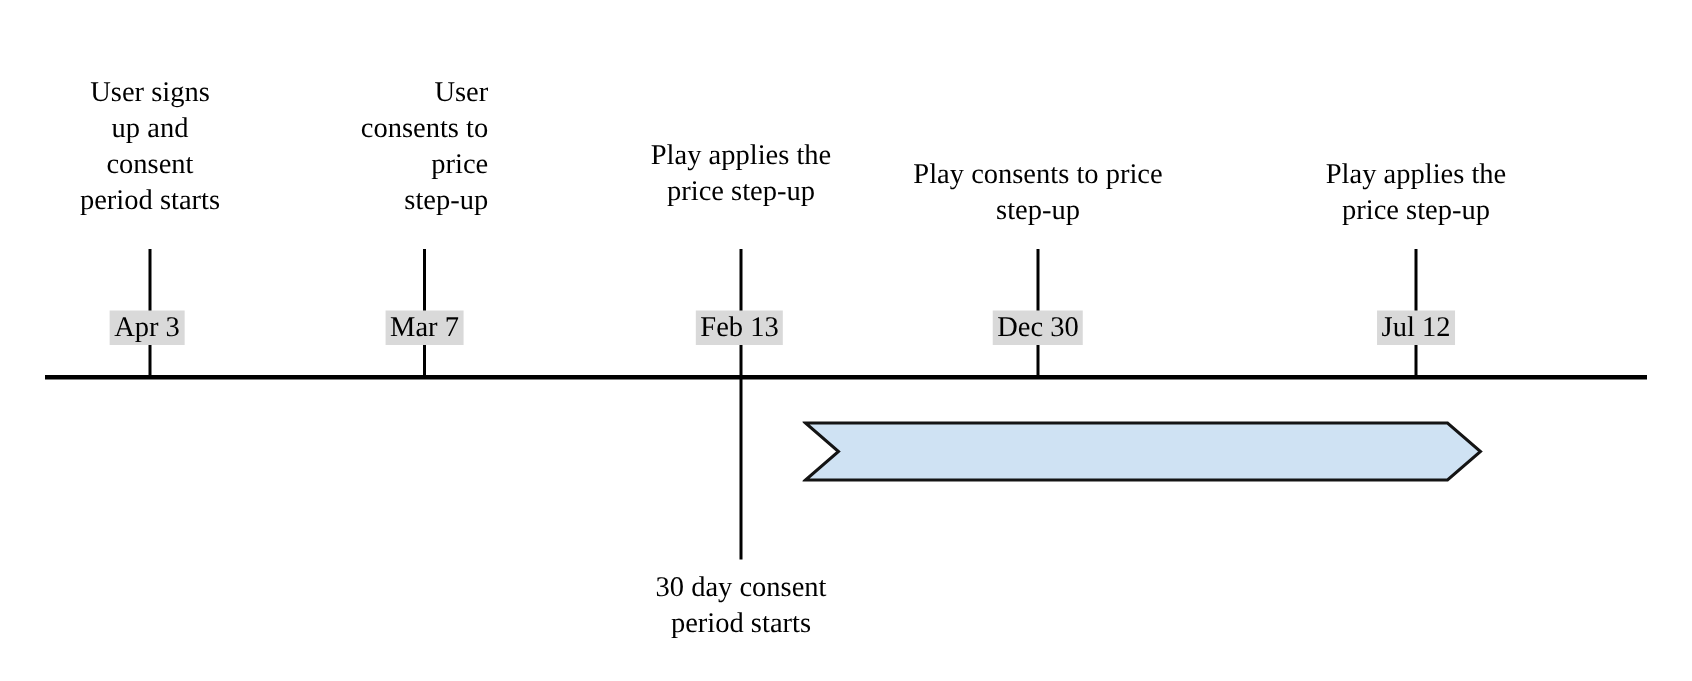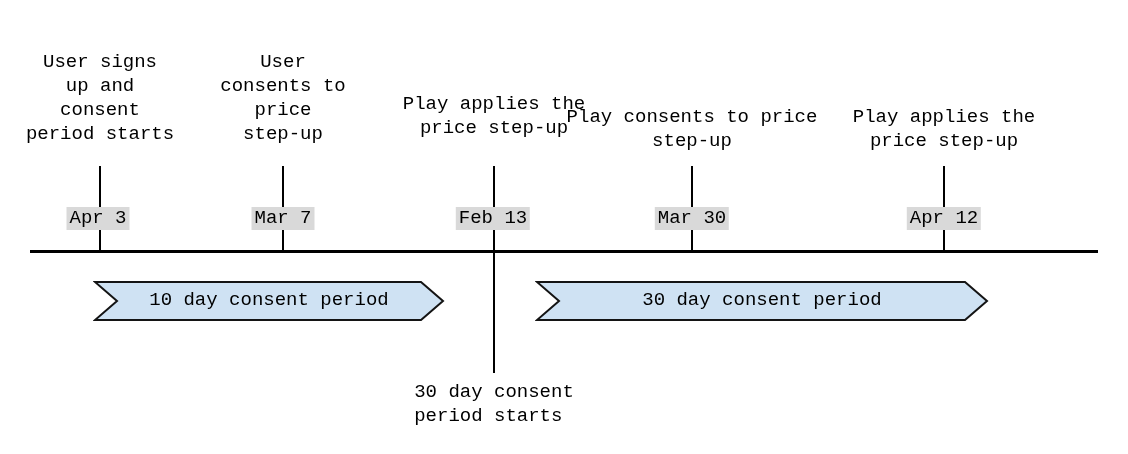--- a/index.html
+++ b/index.html
@@ -10,21 +10,21 @@
     --text-color: #000000;
     --page-bg: #ffffff;
   }
   * { margin: 0; padding: 0; box-sizing: border-box; }
   html, body { background: var(--page-bg); }
   .canvas {
     position: relative;
     width: 1128px;
     height: 454px;
     background: var(--page-bg);
-    font-family: Liberation Mono, monospace;
+    font-family: Liberation Serif, serif;
     color: var(--text-color);
     overflow: hidden;
   }
   .event-label {
     position: absolute;
     transform: translateX(-50%);
     text-align: center;
     font-size: 19px;
     line-height: 24px;
     white-space: pre-line;
@@ -77,71 +77,64 @@
     align-items: center;
     justify-content: center;
     font-size: 19px;
     white-space: nowrap;
   }
   .below-note {
     position: absolute;
     left: 494px;
     top: 380px;
     transform: translateX(-50%);
-    text-align: left;
+    text-align: center;
     font-size: 19px;
     line-height: 24px;
     white-space: pre-line;
   }
 </style>
 </head>
 <body>
 
 <div class="canvas">
 
   <div class="event-label" style="left:100px; top:50px;">User signs
 up and
 consent
 period starts</div>
   <div class="tick" style="left:100px; top:166px; height:85px;"></div>
   <div class="date-badge" style="left:98px;">Apr 3</div>
 
-  <div class="event-label" style="left:283px; top:50px;">User
+  <div class="event-label" style="left:283px; top:50px;text-align:right;">User
 consents to
 price
 step-up</div>
   <div class="tick" style="left:283px; top:166px; height:85px;"></div>
   <div class="date-badge" style="left:283px;">Mar 7</div>
 
   <div class="event-label" style="left:494px; top:92px;">Play applies the
 price step-up</div>
   <div class="tick" style="left:494px; top:166px; height:207px;"></div>
   <div class="date-badge" style="left:493px;">Feb 13</div>
   <div class="below-note">30 day consent
 period starts</div>
 
   <div class="event-label" style="left:692px; top:105px;">Play consents to price
 step-up</div>
   <div class="tick" style="left:692px; top:166px; height:85px;"></div>
-  <div class="date-badge" style="left:692px;">Mar 30</div>
+  <div class="date-badge" style="left:692px;">Dec 30</div>
 
   <div class="event-label" style="left:944px; top:105px;">Play applies the
 price step-up</div>
   <div class="tick" style="left:944px; top:166px; height:85px;"></div>
-  <div class="date-badge" style="left:944px;">Apr 12</div>
+  <div class="date-badge" style="left:944px;">Jul 12</div>
 
   <div class="axis"></div>
 
-  <div class="band" style="left:93px; width:352px;">
-    <svg width="352" height="42" viewBox="-2 -2 352 42">
-      <polygon points="0,0 326,0 348,19 326,38 0,38 22,19"></polygon>
-    </svg>
-    <div class="band-label">10 day consent period</div>
-  </div>
 
   <div class="band" style="left:535px; width:454px;">
     <svg width="454" height="42" viewBox="-2 -2 454 42">
       <polygon points="0,0 428,0 450,19 428,38 0,38 22,19"></polygon>
     </svg>
-    <div class="band-label">30 day consent period</div>
   </div>
 
 </div>
 
 </body></html>

